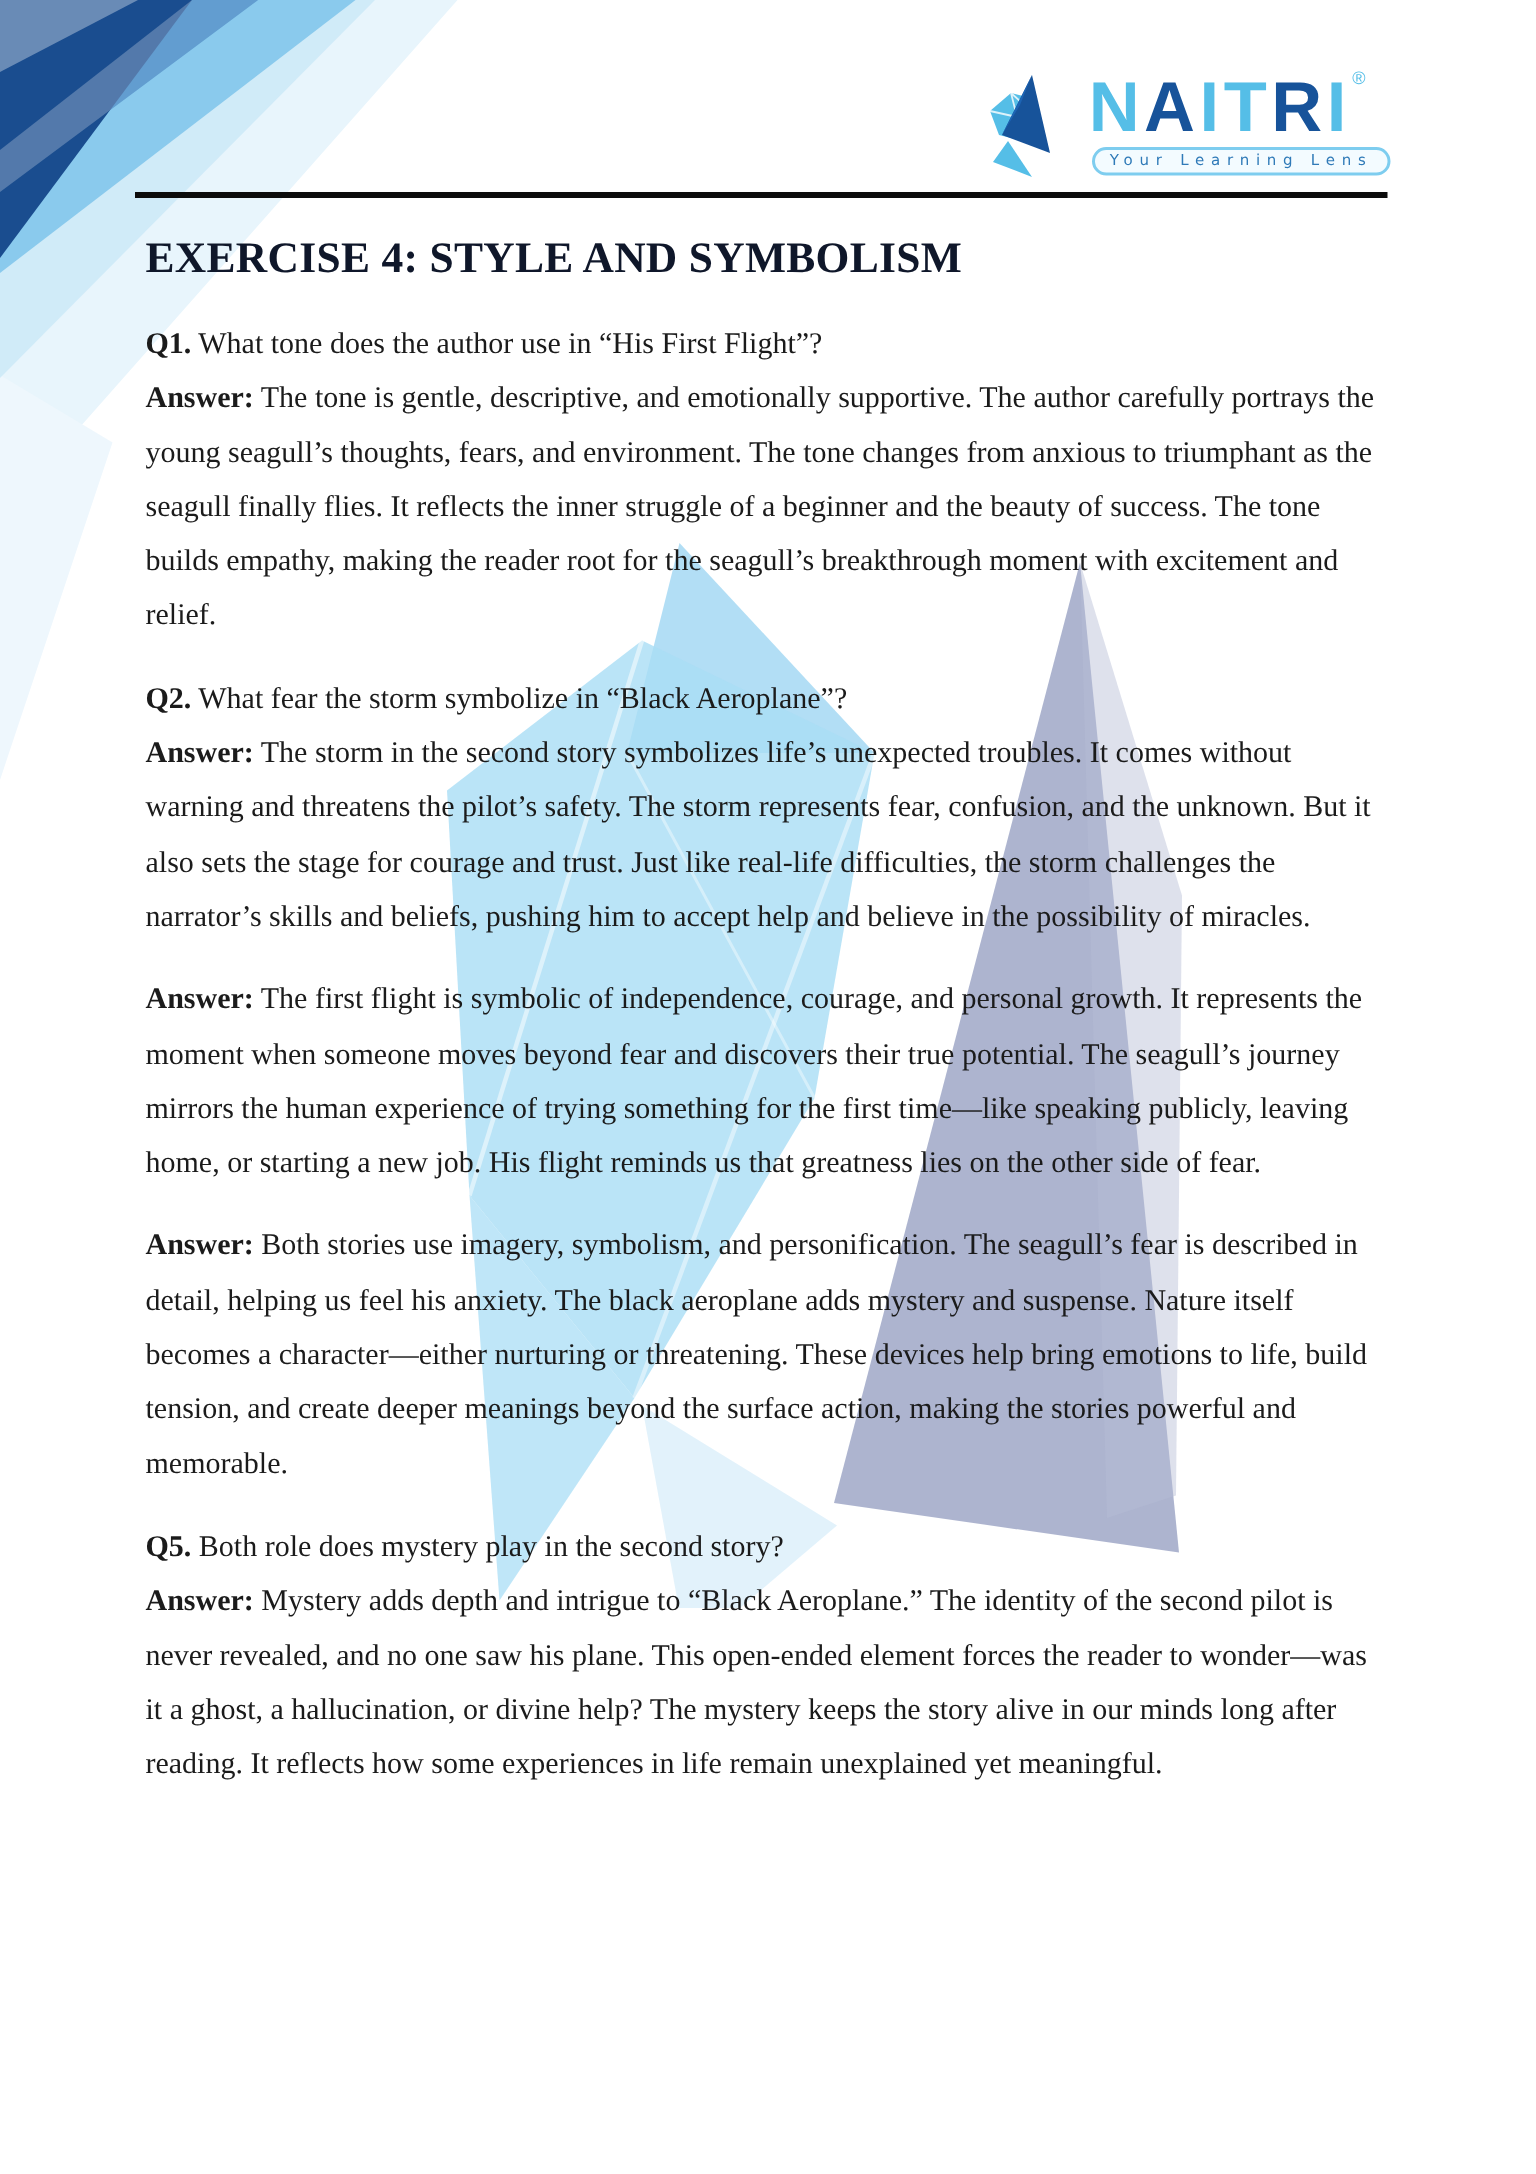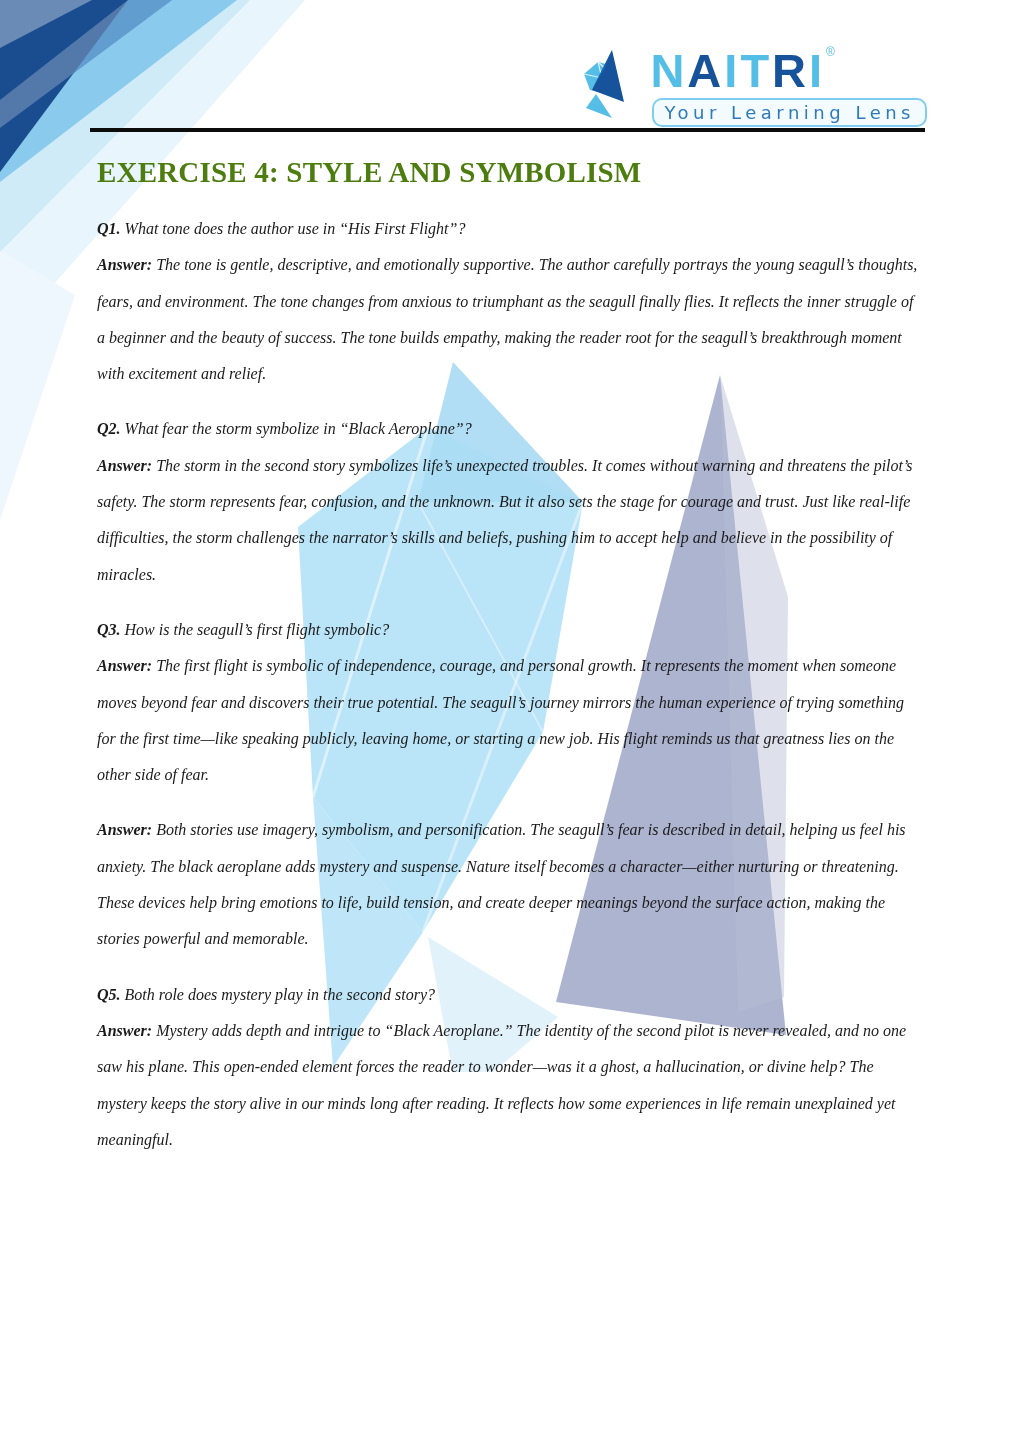--- a/index.html
+++ b/index.html
@@ -27,36 +27,36 @@
   .logo-word .dk{color:#17539a;}
   .logo-reg{
     font-size:12px;line-height:12px;color:#55bee7;margin-left:1px;margin-top:-2px;
     font-weight:400;
   }
   .tagline{
     margin-top:4px;margin-left:2px;
     border:2px solid #7ecdef;border-radius:10px;background:#f3fbff;
     padding:2px 10px;
     font-family:"DejaVu Sans","Liberation Sans",sans-serif;
-    font-size:18px;letter-spacing:4.5px;color:#2f7ab8;white-space:nowrap;
+    font-size:10px;letter-spacing:4.5px;color:#2f7ab8;white-space:nowrap;
   }
   .header-rule{
     position:absolute;left:90px;top:128px;width:835px;height:4px;
     background:#0c0c0c;z-index:2;
   }
   
   .content{
     position:absolute;left:97px;top:152px;width:824px;z-index:1;
   }
   h1.page-title{
-    font-size:29px;font-weight:700;color:#4d7c0f;
+    font-size:29px;font-weight:700;color:#0f172a;
     margin:0 0 11px 0;line-height:40px;letter-spacing:.2px;
   }
   .qa-block{margin-top:19px;}
-  .qa-block p{margin:0;font-size:16px;line-height:36.3px;font-style:italic;}
+  .qa-block p{margin:0;font-size:20px;line-height:36.3px;}
   .qlabel,.alabel{font-weight:700;}
 </style>
 </head>
 <body>
 
 <svg class="corner-decor" width="320" height="540" viewBox="0 0 320 540">
   <polygon points="0,0 305,0 0,345" fill="#e8f5fc"></polygon>
   <polygon points="0,250 75,295 0,520" fill="#eef7fd"></polygon>
   <polygon points="0,0 250,0 0,252" fill="#cfeaf8" opacity="0.95"></polygon>
   <polygon points="100,0 237,0 0,182 0,118" fill="#83c7eb" opacity="0.92"></polygon>
@@ -115,21 +115,20 @@
     <p><span class="qlabel">Q1.</span> <span>What tone does the author use in “His First Flight”?</span></p>
     <p><span class="alabel">Answer:</span> <span>The tone is gentle, descriptive, and emotionally supportive. The author carefully portrays the young seagull’s thoughts, fears, and environment. The tone changes from anxious to triumphant as the seagull finally flies. It reflects the inner struggle of a beginner and the beauty of success. The tone builds empathy, making the reader root for the seagull’s breakthrough moment with excitement and relief.</span></p>
   </div>
 
   <div class="qa-block">
     <p><span class="qlabel">Q2.</span> <span>What fear the storm symbolize in “Black Aeroplane”?</span></p>
     <p><span class="alabel">Answer:</span> <span>The storm in the second story symbolizes life’s unexpected troubles. It comes without warning and threatens the pilot’s safety. The storm represents fear, confusion, and the unknown. But it also sets the stage for courage and trust. Just like real-life difficulties, the storm challenges the narrator’s skills and beliefs, pushing him to accept help and believe in the possibility of miracles.</span></p>
   </div>
 
   <div class="qa-block">
-    <p><span class="qlabel">Q3.</span> <span>How is the seagull’s first flight symbolic?</span></p>
     <p><span class="alabel">Answer:</span> <span>The first flight is symbolic of independence, courage, and personal growth. It represents the moment when someone moves beyond fear and discovers their true potential. The seagull’s journey mirrors the human experience of trying something for the first time—like speaking publicly, leaving home, or starting a new job. His flight reminds us that greatness lies on the other side of fear.</span></p>
   </div>
 
   <div class="qa-block">
     <p><span class="alabel">Answer:</span> <span>Both stories use imagery, symbolism, and personification. The seagull’s fear is described in detail, helping us feel his anxiety. The black aeroplane adds mystery and suspense. Nature itself becomes a character—either nurturing or threatening. These devices help bring emotions to life, build tension, and create deeper meanings beyond the surface action, making the stories powerful and memorable.</span></p>
   </div>
 
   <div class="qa-block">
     <p><span class="qlabel">Q5.</span> <span>Both role does mystery play in the second story?</span></p>
     <p><span class="alabel">Answer:</span> <span>Mystery adds depth and intrigue to “Black Aeroplane.” The identity of the second pilot is never revealed, and no one saw his plane. This open-ended element forces the reader to wonder—was it a ghost, a hallucination, or divine help? The mystery keeps the story alive in our minds long after reading. It reflects how some experiences in life remain unexplained yet meaningful.</span></p>

